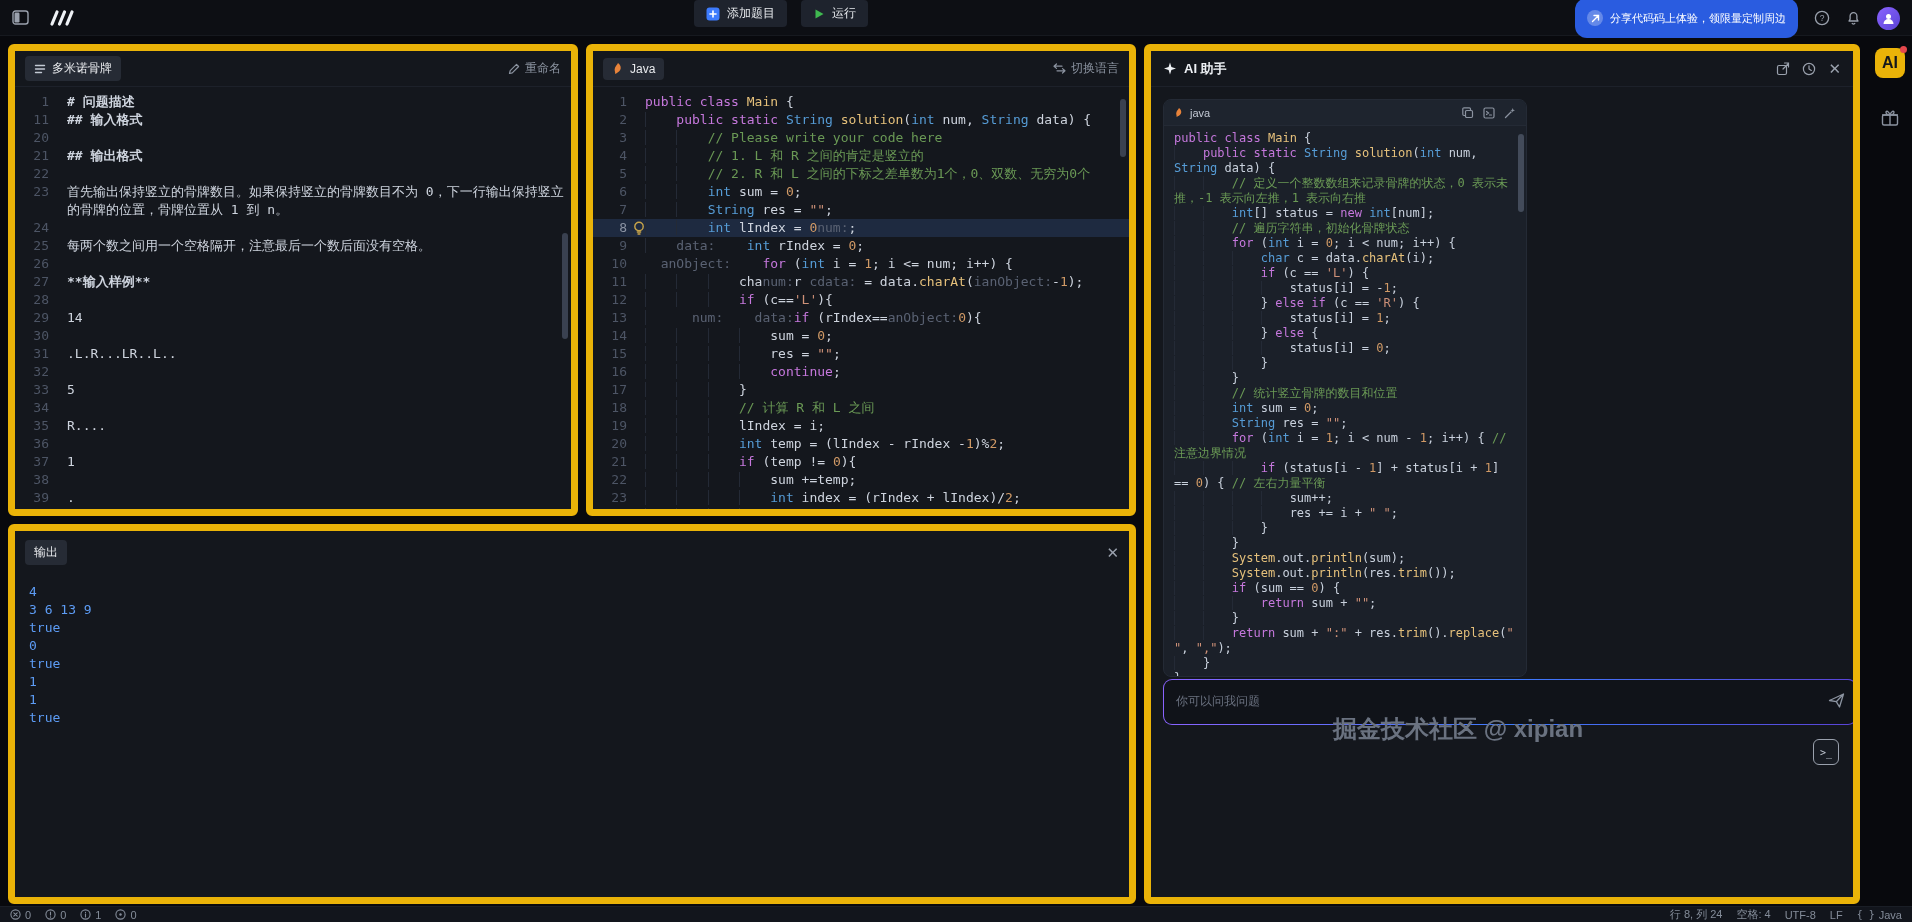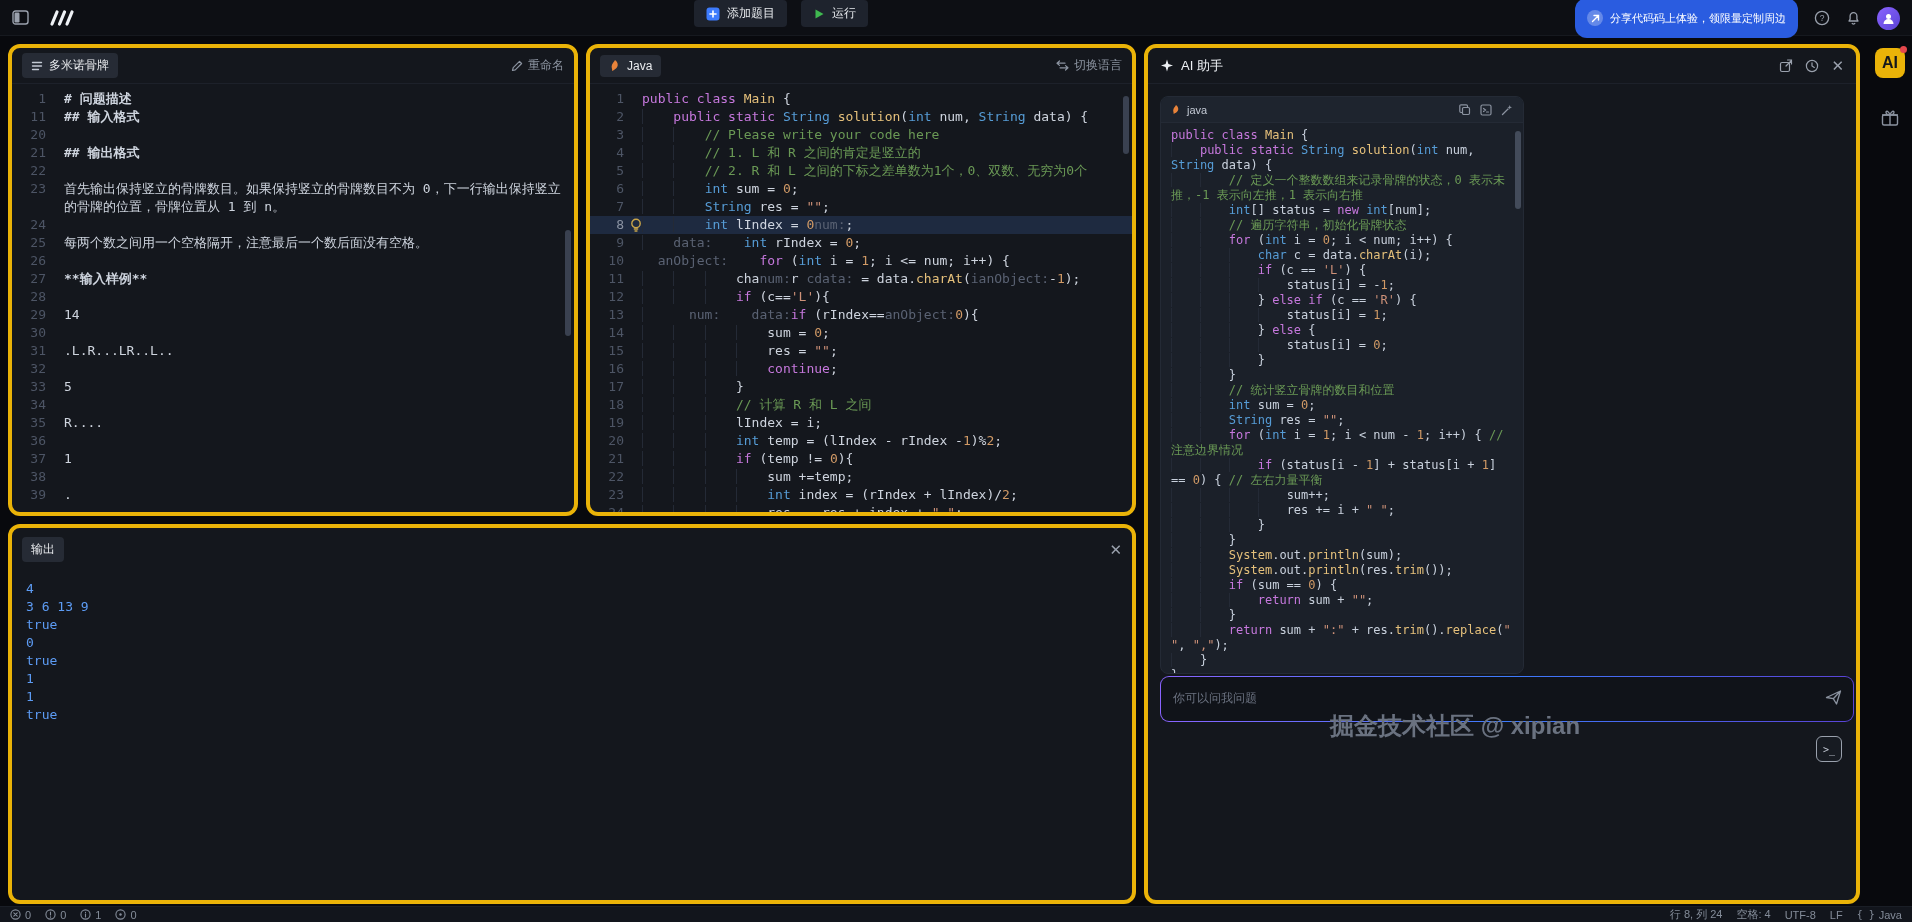--- a/index.html
+++ b/index.html
@@ -12,21 +12,21 @@
   .tb-left{display:flex;align-items:center;gap:18px}
   .tb-center{position:absolute;left:694px;top:0;height:32px;display:flex;align-items:flex-start;gap:14px}
   .tb-right{position:absolute;right:12px;top:0;height:36px;display:flex;align-items:center;gap:16px}
   .tb-btn{display:flex;align-items:center;gap:7px;background:#1e232d;border-radius:4px;padding:5px 12px;font-size:12px;color:#e7eaee;cursor:pointer}
   .promo-pill{display:flex;align-items:center;gap:7px;background:#2a5ce0;border-radius:12px;padding:12px 12px;font-size:11px;color:#fff;cursor:pointer}
   .promo-dot{width:16px;height:16px;border-radius:50%;background:rgba(255,255,255,.28);display:flex;align-items:center;justify-content:center}
   .tb-ico{color:#9aa1ad;display:flex;align-items:center}
   .avatar{width:23px;height:23px;border-radius:50%;background:linear-gradient(135deg,#8a63ff,#5a43d6);display:flex;align-items:center;justify-content:center}
 
   
-  .panel{position:absolute;background:#14171d;border:4px solid #eab308;border-radius:12px;overflow:hidden}
+  .panel{position:absolute;background:#14171d;border:7px solid #eab308;border-radius:6px;overflow:hidden}
   #leftPanel{left:8px;top:44px;width:570px;height:472px}
   #midPanel{left:586px;top:44px;width:550px;height:472px}
   #outPanel{left:8px;top:524px;width:1128px;height:380px}
   #aiPanel{left:1144px;top:44px;width:716px;height:860px}
 
   .phead{height:36px;display:flex;align-items:center;justify-content:space-between;padding:0 10px;border-bottom:1px solid #1d212a}
   .chip{display:flex;align-items:center;gap:6px;background:#262b35;border-radius:4px;padding:4px 9px;font-size:12px;color:#e8eaed}
   .ghost{display:flex;align-items:center;gap:5px;font-size:12px;color:#8b93a0;cursor:pointer}
 
   
@@ -50,21 +50,21 @@
   .sbar{position:absolute;width:6px;border-radius:3px;background:#3a4150;z-index:3}
 
   
   .outbody{padding:18px 14px 0 14px}
   .outrow{line-height:18px;font-size:13px;color:#5d9cf5;font-family:"DejaVu Sans Mono",monospace;white-space:pre}
   #outPanel .phead{border-bottom:none;height:34px;padding-top:8px}
   .xbtn{color:#9aa1ad;font-size:15px;cursor:pointer;line-height:1}
 
   
   .ai-head{height:36px;display:flex;align-items:center;justify-content:space-between;padding:0 12px;border-bottom:1px solid #1d212a}
-  .ai-title{display:flex;align-items:center;gap:7px;font-size:13px;font-weight:400;color:#eef1f5}
+  .ai-title{display:flex;align-items:center;gap:7px;font-size:13px;font-weight:700;color:#eef1f5}
   .ai-tools{display:flex;align-items:center;gap:12px;color:#9aa1ad}
   .ai-card{position:absolute;left:12px;top:48px;width:364px;height:578px;background:#1b2029;border:1px solid #242a35;border-radius:8px;overflow:hidden}
   .ai-card-head{height:26px;display:flex;align-items:center;justify-content:space-between;padding:0 10px;background:#1e242e;border-bottom:1px solid #242a35}
   .ai-lang{display:flex;align-items:center;gap:6px;font-size:11px;color:#c3c9d4}
   .ai-card-tools{display:flex;align-items:center;gap:9px;color:#8b93a0}
   .ai-card-body{padding:5px 10px;overflow:hidden;height:calc(100% - 26px)}
   .airow{line-height:15px;font-size:12px;white-space:pre-wrap;word-break:break-word;font-family:"DejaVu Sans Mono",monospace;color:#c9d1dd}
   .ai-inputwrap{position:absolute;left:12px;top:628px;width:694px;height:46px;border-radius:9px;padding:1px;background:linear-gradient(90deg,#8a63ff,#3d7bfd,#5a43d6)}
   .ai-input{width:100%;height:100%;border:none;outline:none;background:#101319;border-radius:8px;color:#a3a3a3;font-size:12px;padding:0 40px 0 12px;font-family:Liberation Mono, monospace}
   .ai-input::placeholder{color:#6b7280}

